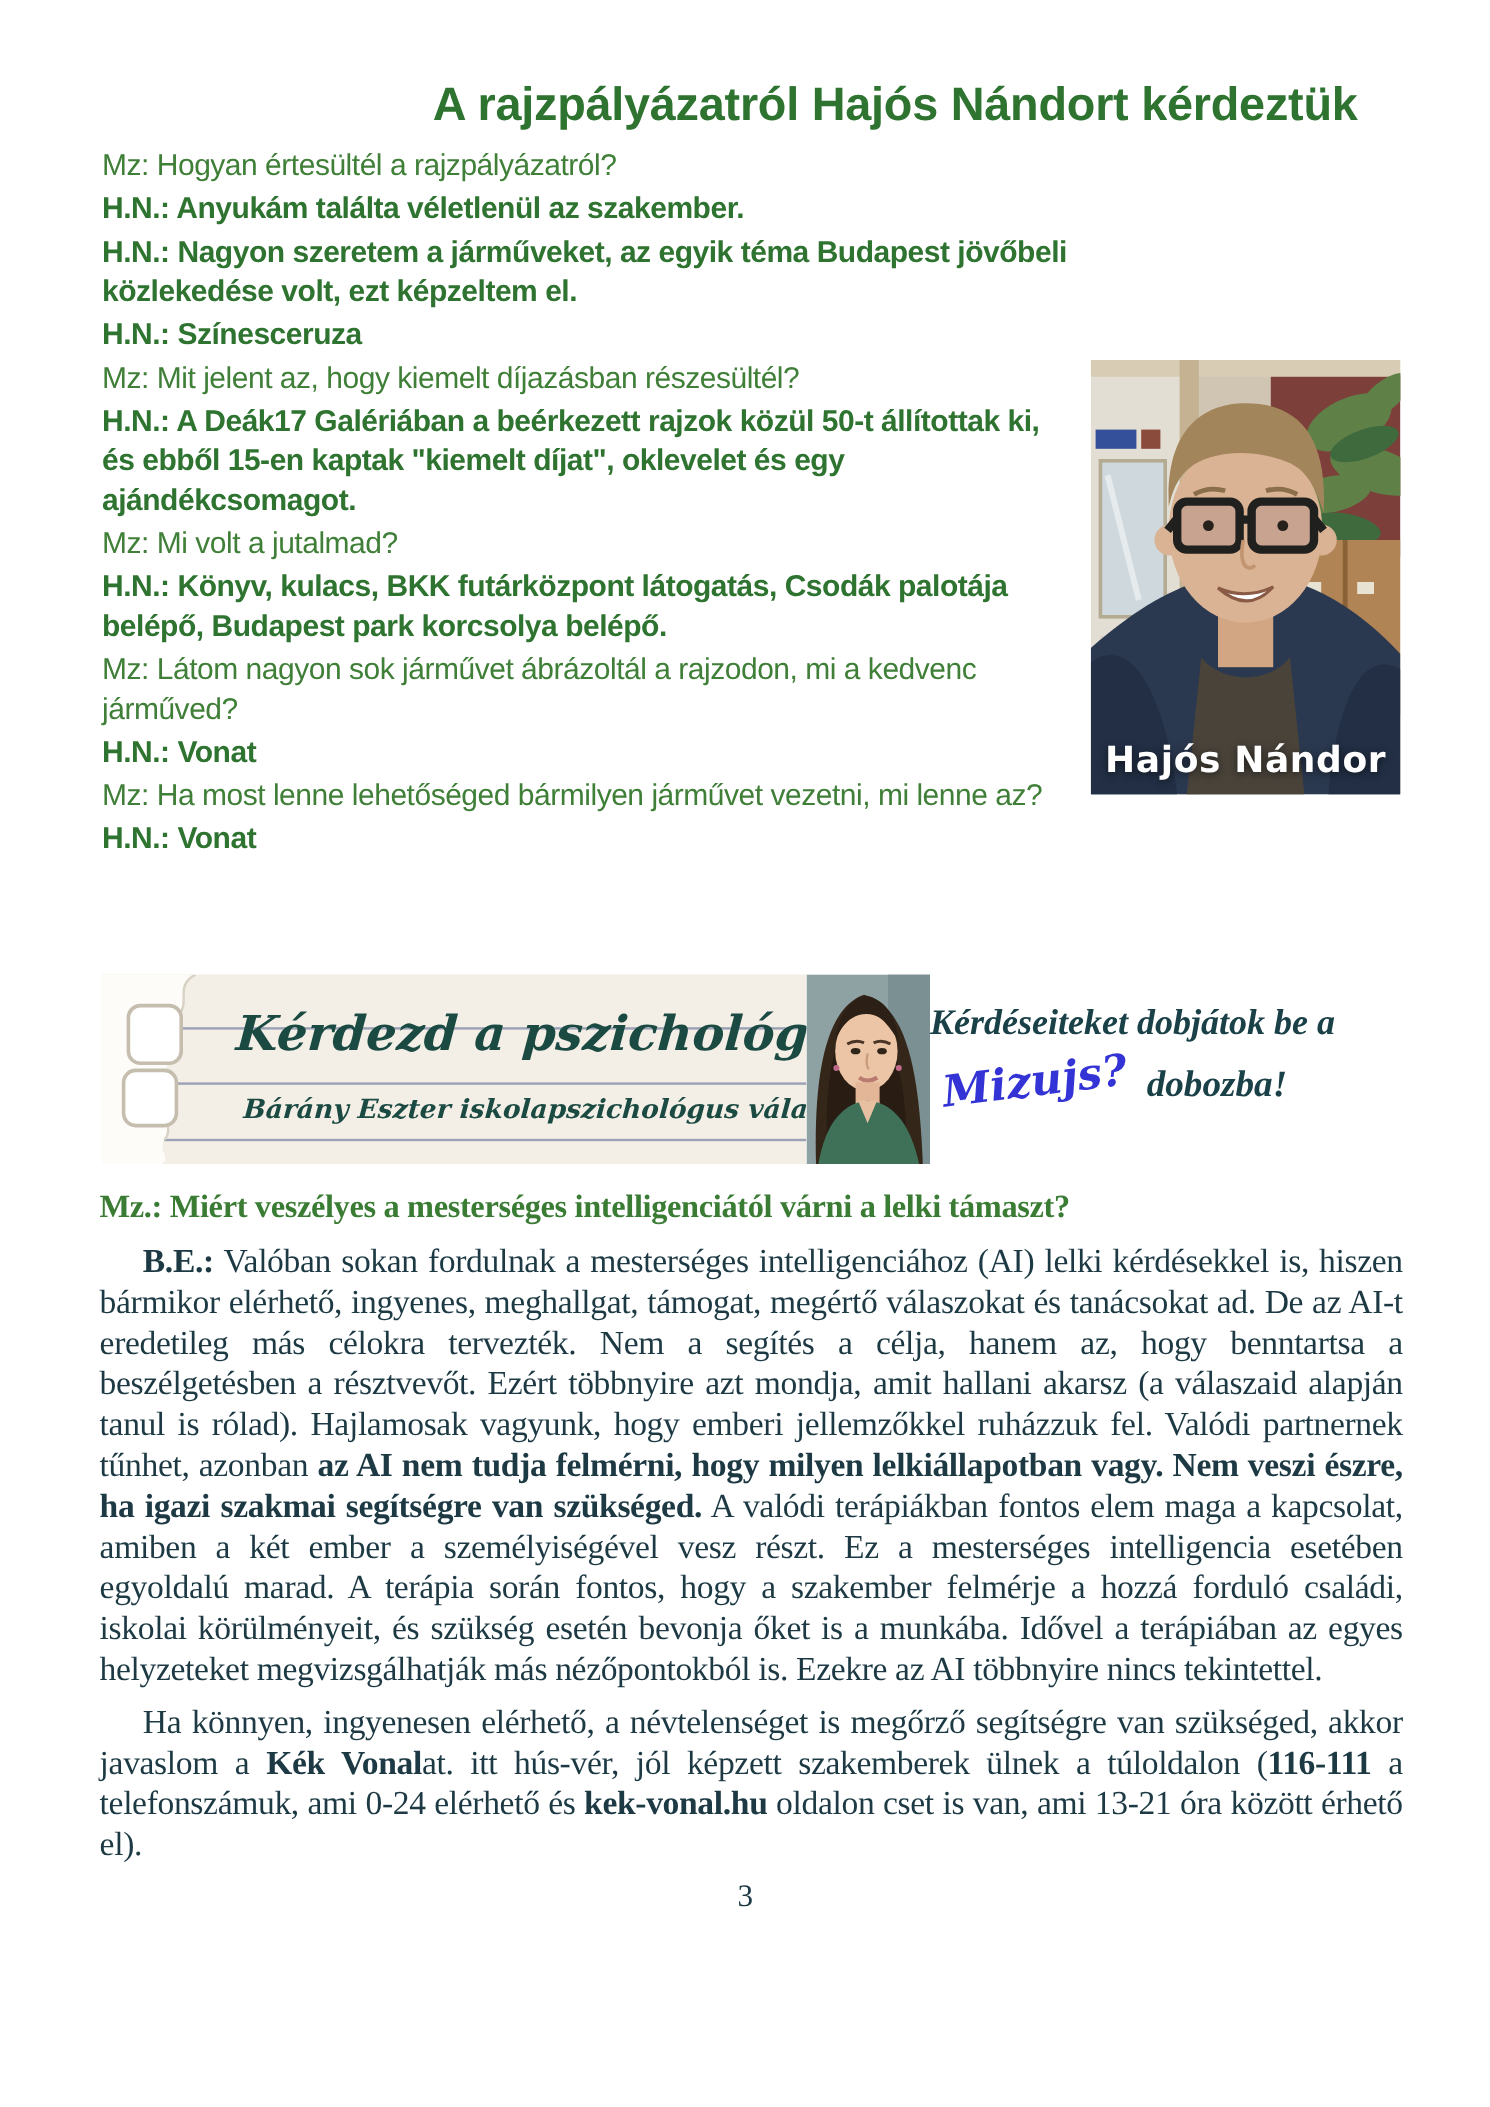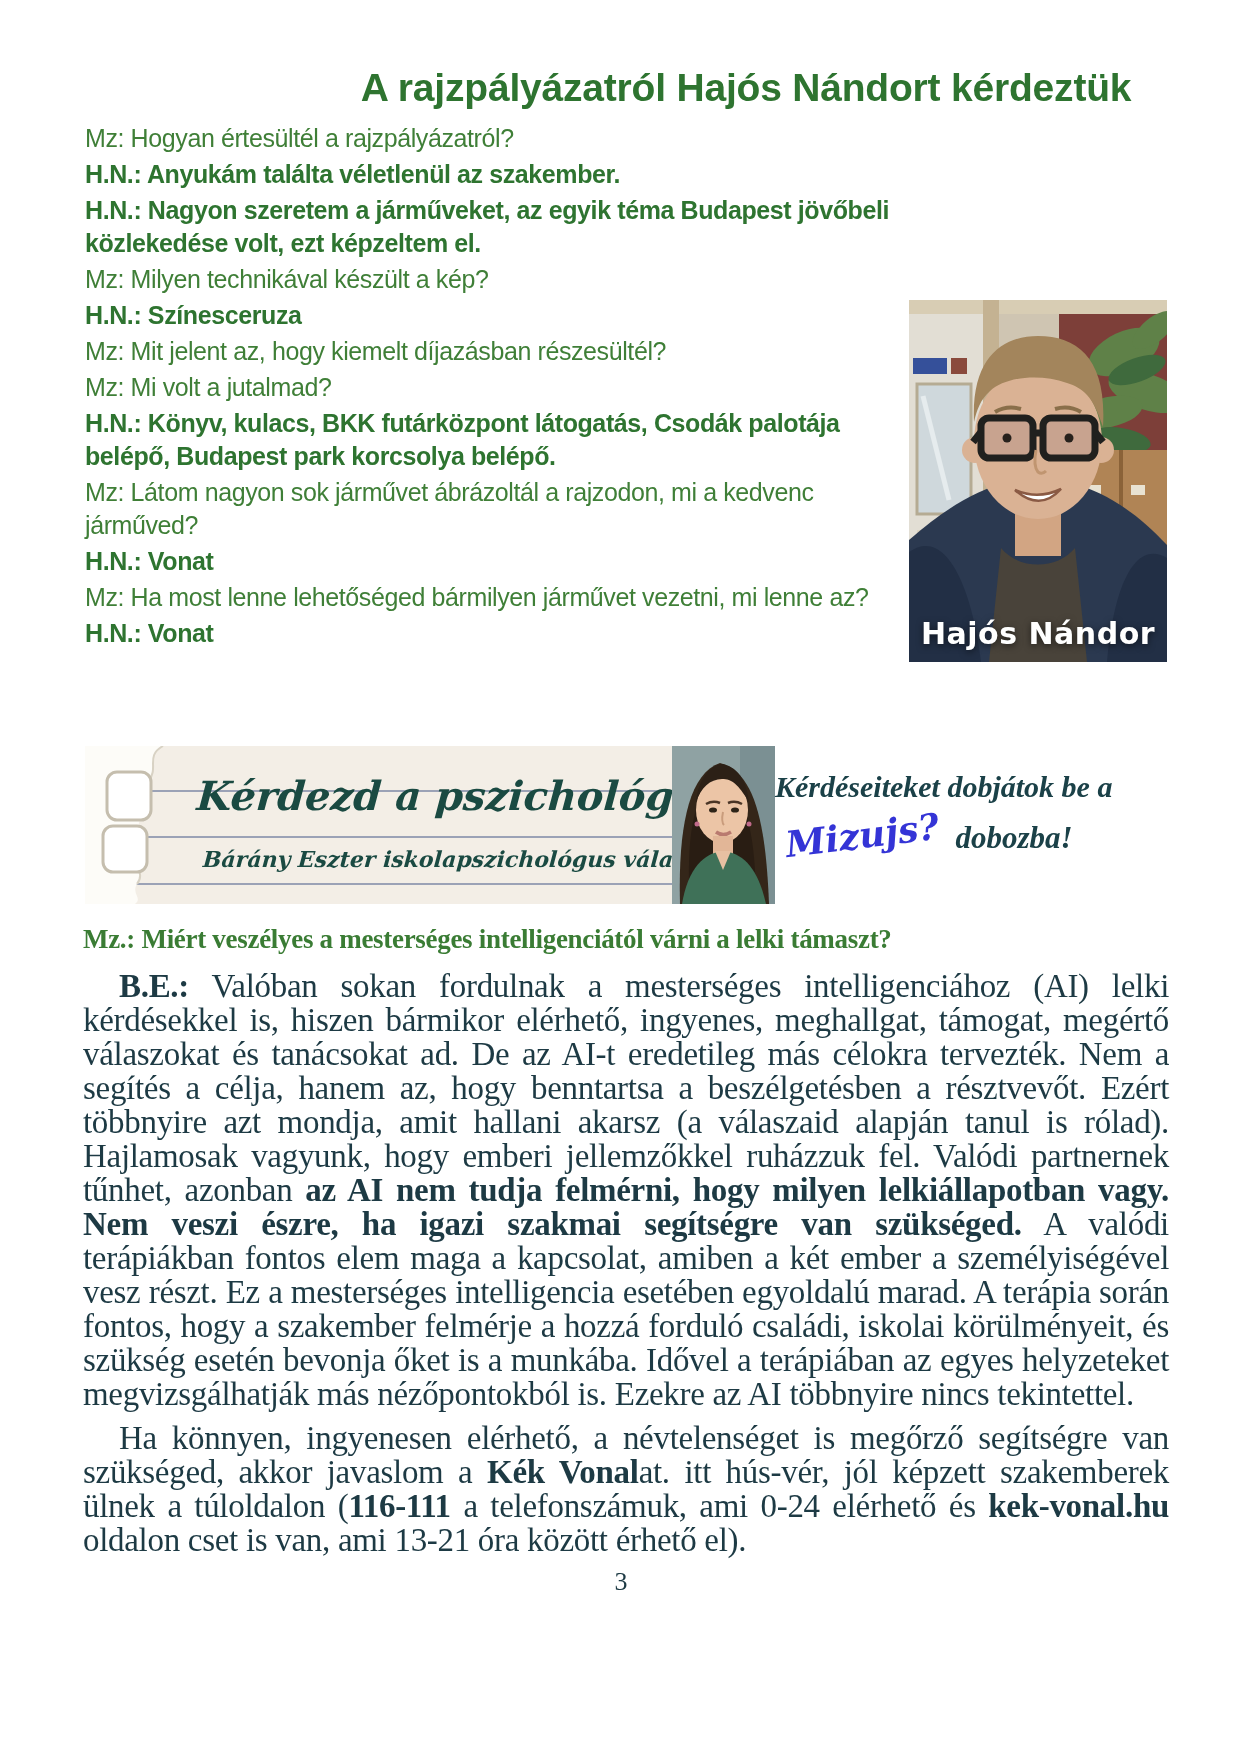--- a/index.html
+++ b/index.html
@@ -38,21 +38,21 @@
   .callout{padding-top:24px;font-family:"Liberation Serif",serif;color:#1b4148;}
   .callout-l1{font-size:30px;font-weight:bold;font-style:italic;white-space:nowrap;}
   .callout-l2{margin-top:10px;padding-left:10px;white-space:nowrap;}
   .mizujs{display:inline-block;font-family:"DejaVu Serif",serif;font-style:italic;font-weight:bold;
           color:#3434d6;font-size:36px;transform:rotate(-7deg);margin-right:16px;}
   .dobozba{font-size:31px;font-weight:bold;font-style:italic;}
 
   
   .qa{margin:20px 0 0 83px;width:1086px;font-family:"Liberation Serif",serif;}
   .qa-question{margin:0 0 14px 0;font-size:27px;font-weight:bold;color:#3a7c34;letter-spacing:-0.3px;}
-  .body-par{margin:0 0 10px 0;font-size:33px;line-height:34px;color:#1d3a44;
+  .body-par{margin:0 0 10px 0;font-size:28px;line-height:34px;color:#1d3a44;
             text-align:justify;text-indent:36px;letter-spacing:-0.3px;}
   .body-par .b{font-weight:bold;}
 
   .page-number{text-align:center;font-family:"Liberation Serif",serif;font-size:26px;
                color:#1d3a44;margin-top:4px;}
 </style>
 </head>
 <body>
 
 <div class="page">
@@ -108,23 +108,23 @@
         <circle cx="160" cy="138" r="4.5" fill="#27211c"></circle>
         <path d="M127,150 Q124,166 129,172 Q133,175 137,171" stroke="#c09570" stroke-width="3" fill="none"></path>
         <path d="M106,190 Q129,200 152,189 Q131,212 106,190 Z" fill="#ffffff" stroke="#8a5a44" stroke-width="2.5"></path>
       </svg>
       <div class="photo-caption">Hajós Nándor</div>
     </div>
     <div id="interview-lines">
         <p class="iv-q">Mz: Hogyan értesültél a rajzpályázatról?</p>
         <p class="iv-a">H.N.: Anyukám találta véletlenül az szakember.</p>
         <p class="iv-a">H.N.: Nagyon szeretem a járműveket, az egyik téma Budapest jövőbeli közlekedése volt, ezt képzeltem el.</p>
-        <p class="iv-q">Mz: Milyen technikával készült a kép?</p>
         <p class="iv-a">H.N.: Színesceruza</p>
         <p class="iv-q">Mz: Mit jelent az, hogy kiemelt díjazásban részesültél?</p>
+        <p class="iv-a">H.N.: A Deák17 Galériában a beérkezett rajzok közül 50-t állítottak ki, és ebből 15-en kaptak "kiemelt díjat", oklevelet és egy ajándékcsomagot.</p>
         <p class="iv-q">Mz: Mi volt a jutalmad?</p>
         <p class="iv-a">H.N.: Könyv, kulacs, BKK futárközpont látogatás, Csodák palotája belépő, Budapest park korcsolya belépő.</p>
         <p class="iv-q">Mz: Látom nagyon sok járművet ábrázoltál a rajzodon, mi a kedvenc járműved?</p>
         <p class="iv-a">H.N.: Vonat</p>
         <p class="iv-q">Mz: Ha most lenne lehetőséged bármilyen járművet vezetni, mi lenne az?</p>
         <p class="iv-a">H.N.: Vonat</p>
       </div>
   </div>
 
   <div class="banner-row">

